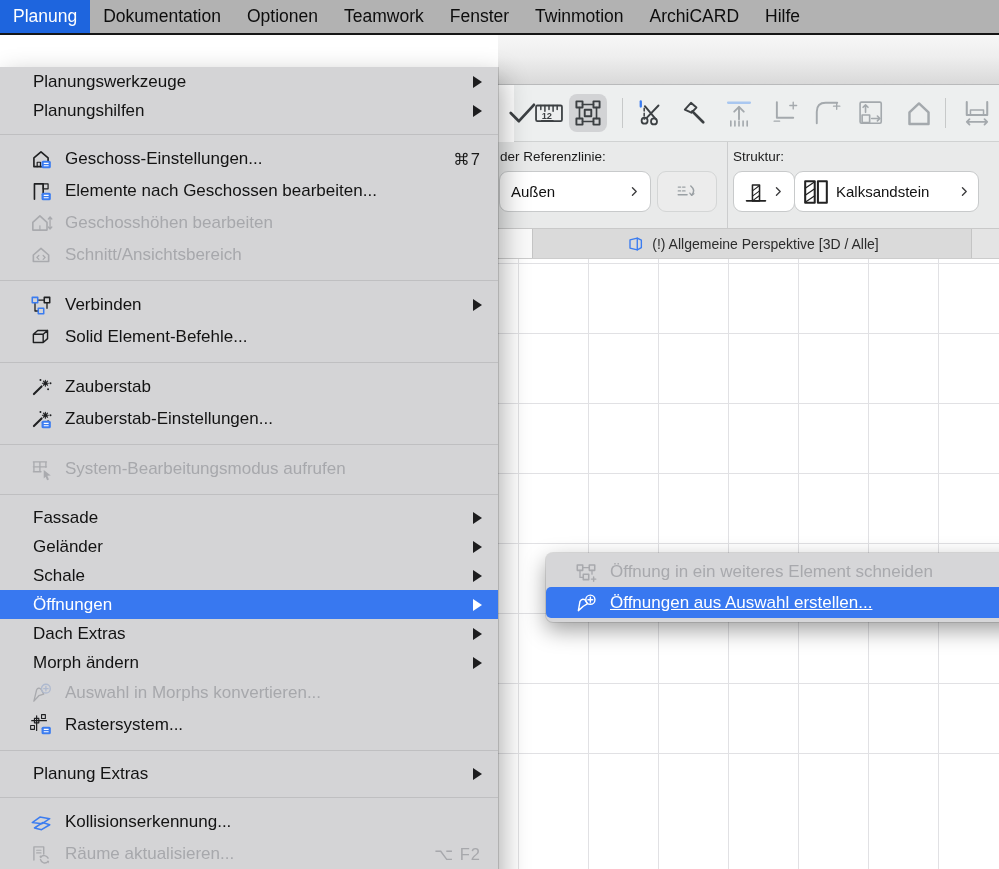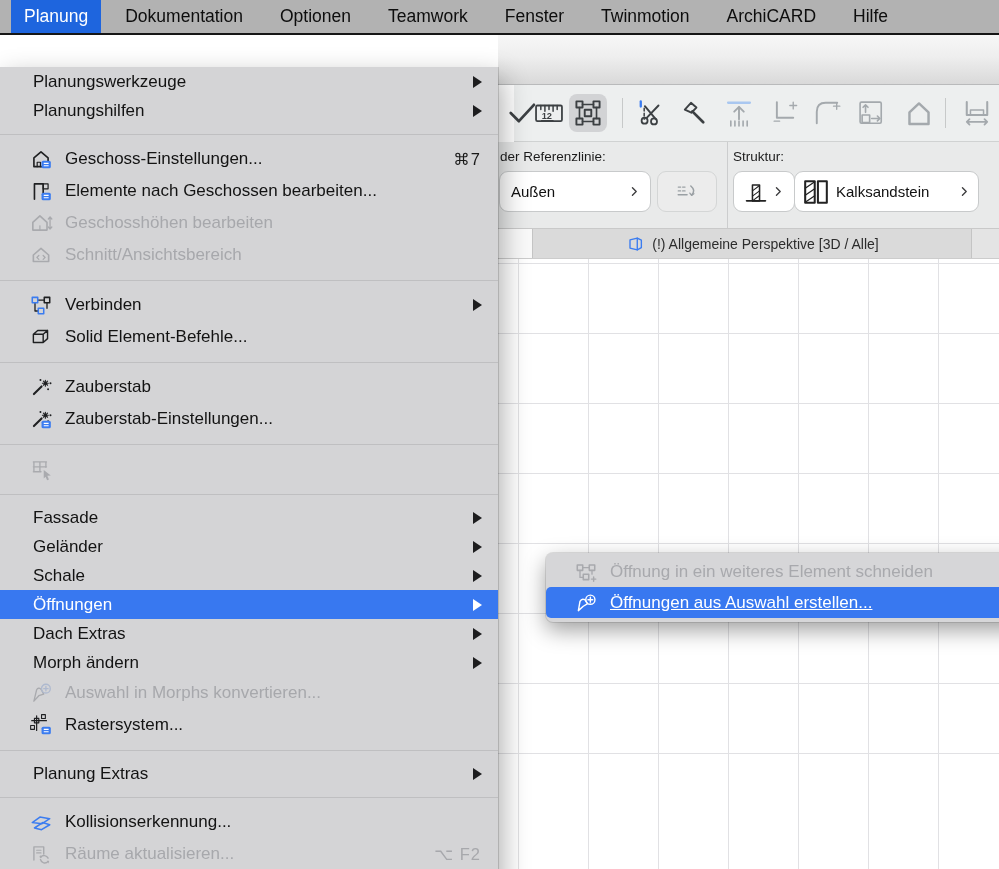--- a/index.html
+++ b/index.html
@@ -1,21 +1,21 @@
 <!DOCTYPE html>
 <html><head>
 <meta charset="utf-8">
 <style>
   html,body{margin:0;padding:0;}
   body{position:relative;width:999px;height:869px;overflow:hidden;background:#fff;
        font-family:"Liberation Sans","DejaVu Sans",sans-serif;-webkit-font-smoothing:antialiased;}
   
   .menubar{position:absolute;left:0;top:0;width:999px;height:33px;background:#b2b2b2;
            border-bottom:2px solid #161616;display:flex;align-items:stretch;z-index:40;}
-  .mb-item{display:flex;align-items:center;padding:0 13px;font-size:17.5px;color:#0d0d0d;white-space:nowrap;margin-left:11px;}
+  .mb-item{display:flex;align-items:center;padding:0 13px;font-size:17.5px;color:#0d0d0d;white-space:nowrap;}
   .mb-item.selected{background:#1e65de;color:#fff;}
   
   .window{position:absolute;left:498px;top:35px;width:501px;height:834px;z-index:1;}
   .titlebar{position:absolute;left:0;top:0;width:100%;height:50px;box-sizing:border-box;
             background:linear-gradient(#f7f7f7,#eeeeee 45%,#d9d9d9);border-bottom:1px solid #b9babb;}
   .toolbar{position:absolute;left:16px;top:50px;width:100%;height:57px;box-sizing:border-box;
            background:#edefef;border-bottom:1px solid #d0d2d2;font-weight:bold;}
   .tb-btn{position:absolute;top:9px;width:38px;height:38px;display:flex;align-items:center;justify-content:center;}
   .tb-btn.selected{background:#d2d3d5;border-radius:8px;}
   .tb-sep{position:absolute;top:13px;width:1px;height:30px;background:#c7c9c9;}
@@ -405,20 +405,21 @@
     <div class="msep">
       <div class="ln"></div>
     </div>
     <div class="mi has-icon disabled">
       <span class="ic">
         <svg viewBox="0 0 22 22" width="24" height="24">
           <path d="M4 4.5 H16 M4 9 H16 M4 13.5 H11 M4.5 4.5 V13.5 M10 4.5 V13.5 M15.5 4.5 V9.5" fill="none" stroke="#a9aaae" stroke-width="1.2" stroke-linecap="round" stroke-linejoin="round"></path>
           <path d="M13.5 12 L20 17 L16.8 17.3 L18.3 20.6 L16.6 21.3 L15.2 18 L13.5 19.8 Z" fill="#a9aaae"></path>
         </svg>
       </span>
+      <span class="lab">System-Bearbeitungsmodus aufrufen</span>
     </div>
     <div class="msep">
       <div class="ln"></div>
     </div>
     <div class="mi plain">
       <span class="lab">Fassade</span>
       <span class="arrow">
         <svg width="9" height="12" viewBox="0 0 9 12">
           <polygon points="0,0 9,6 0,12" fill="currentColor"></polygon>
         </svg>

